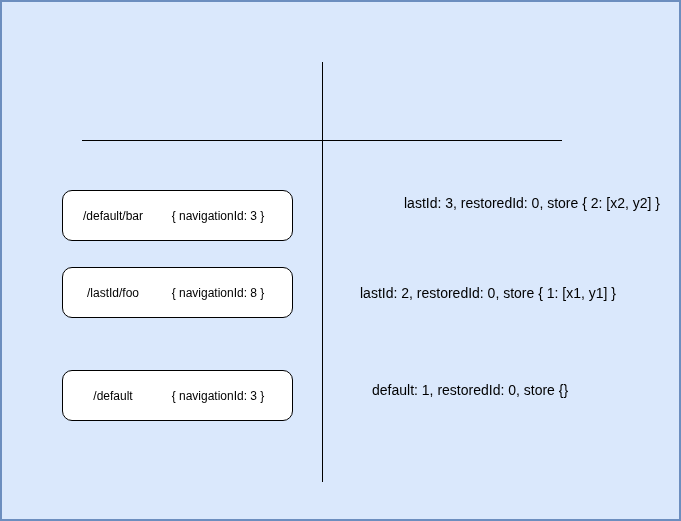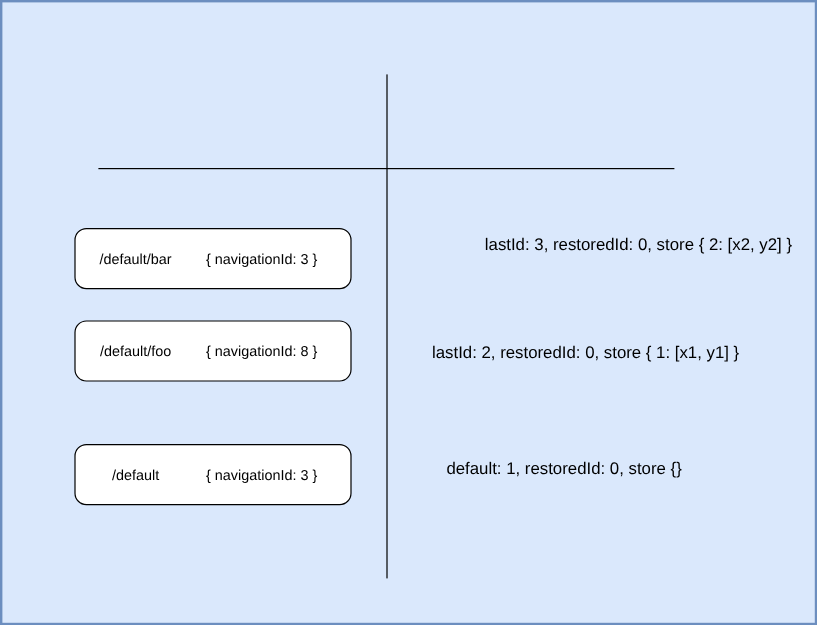--- a/index.html
+++ b/index.html
@@ -87,21 +87,21 @@
   <div class="hline"></div>
 
 
 
   <div class="stack-box box-1">
     <span class="path">/default/bar</span>
     <span class="nav">{ navigationId: 3 }</span>
   </div>
 
   <div class="stack-box box-2">
-    <span class="path">/default/foo</span>
+    <span class="path">/lastId/foo</span>
     <span class="nav">{ navigationId: 8 }</span>
   </div>
 
   <div class="stack-box box-3">
     <span class="path">/default</span>
     <span class="nav">{ navigationId: 3 }</span>
   </div>
 
   <div class="scroll-row row-1">lastId: 3, restoredId: 0, store { 2: [x2, y2] }</div>
 

